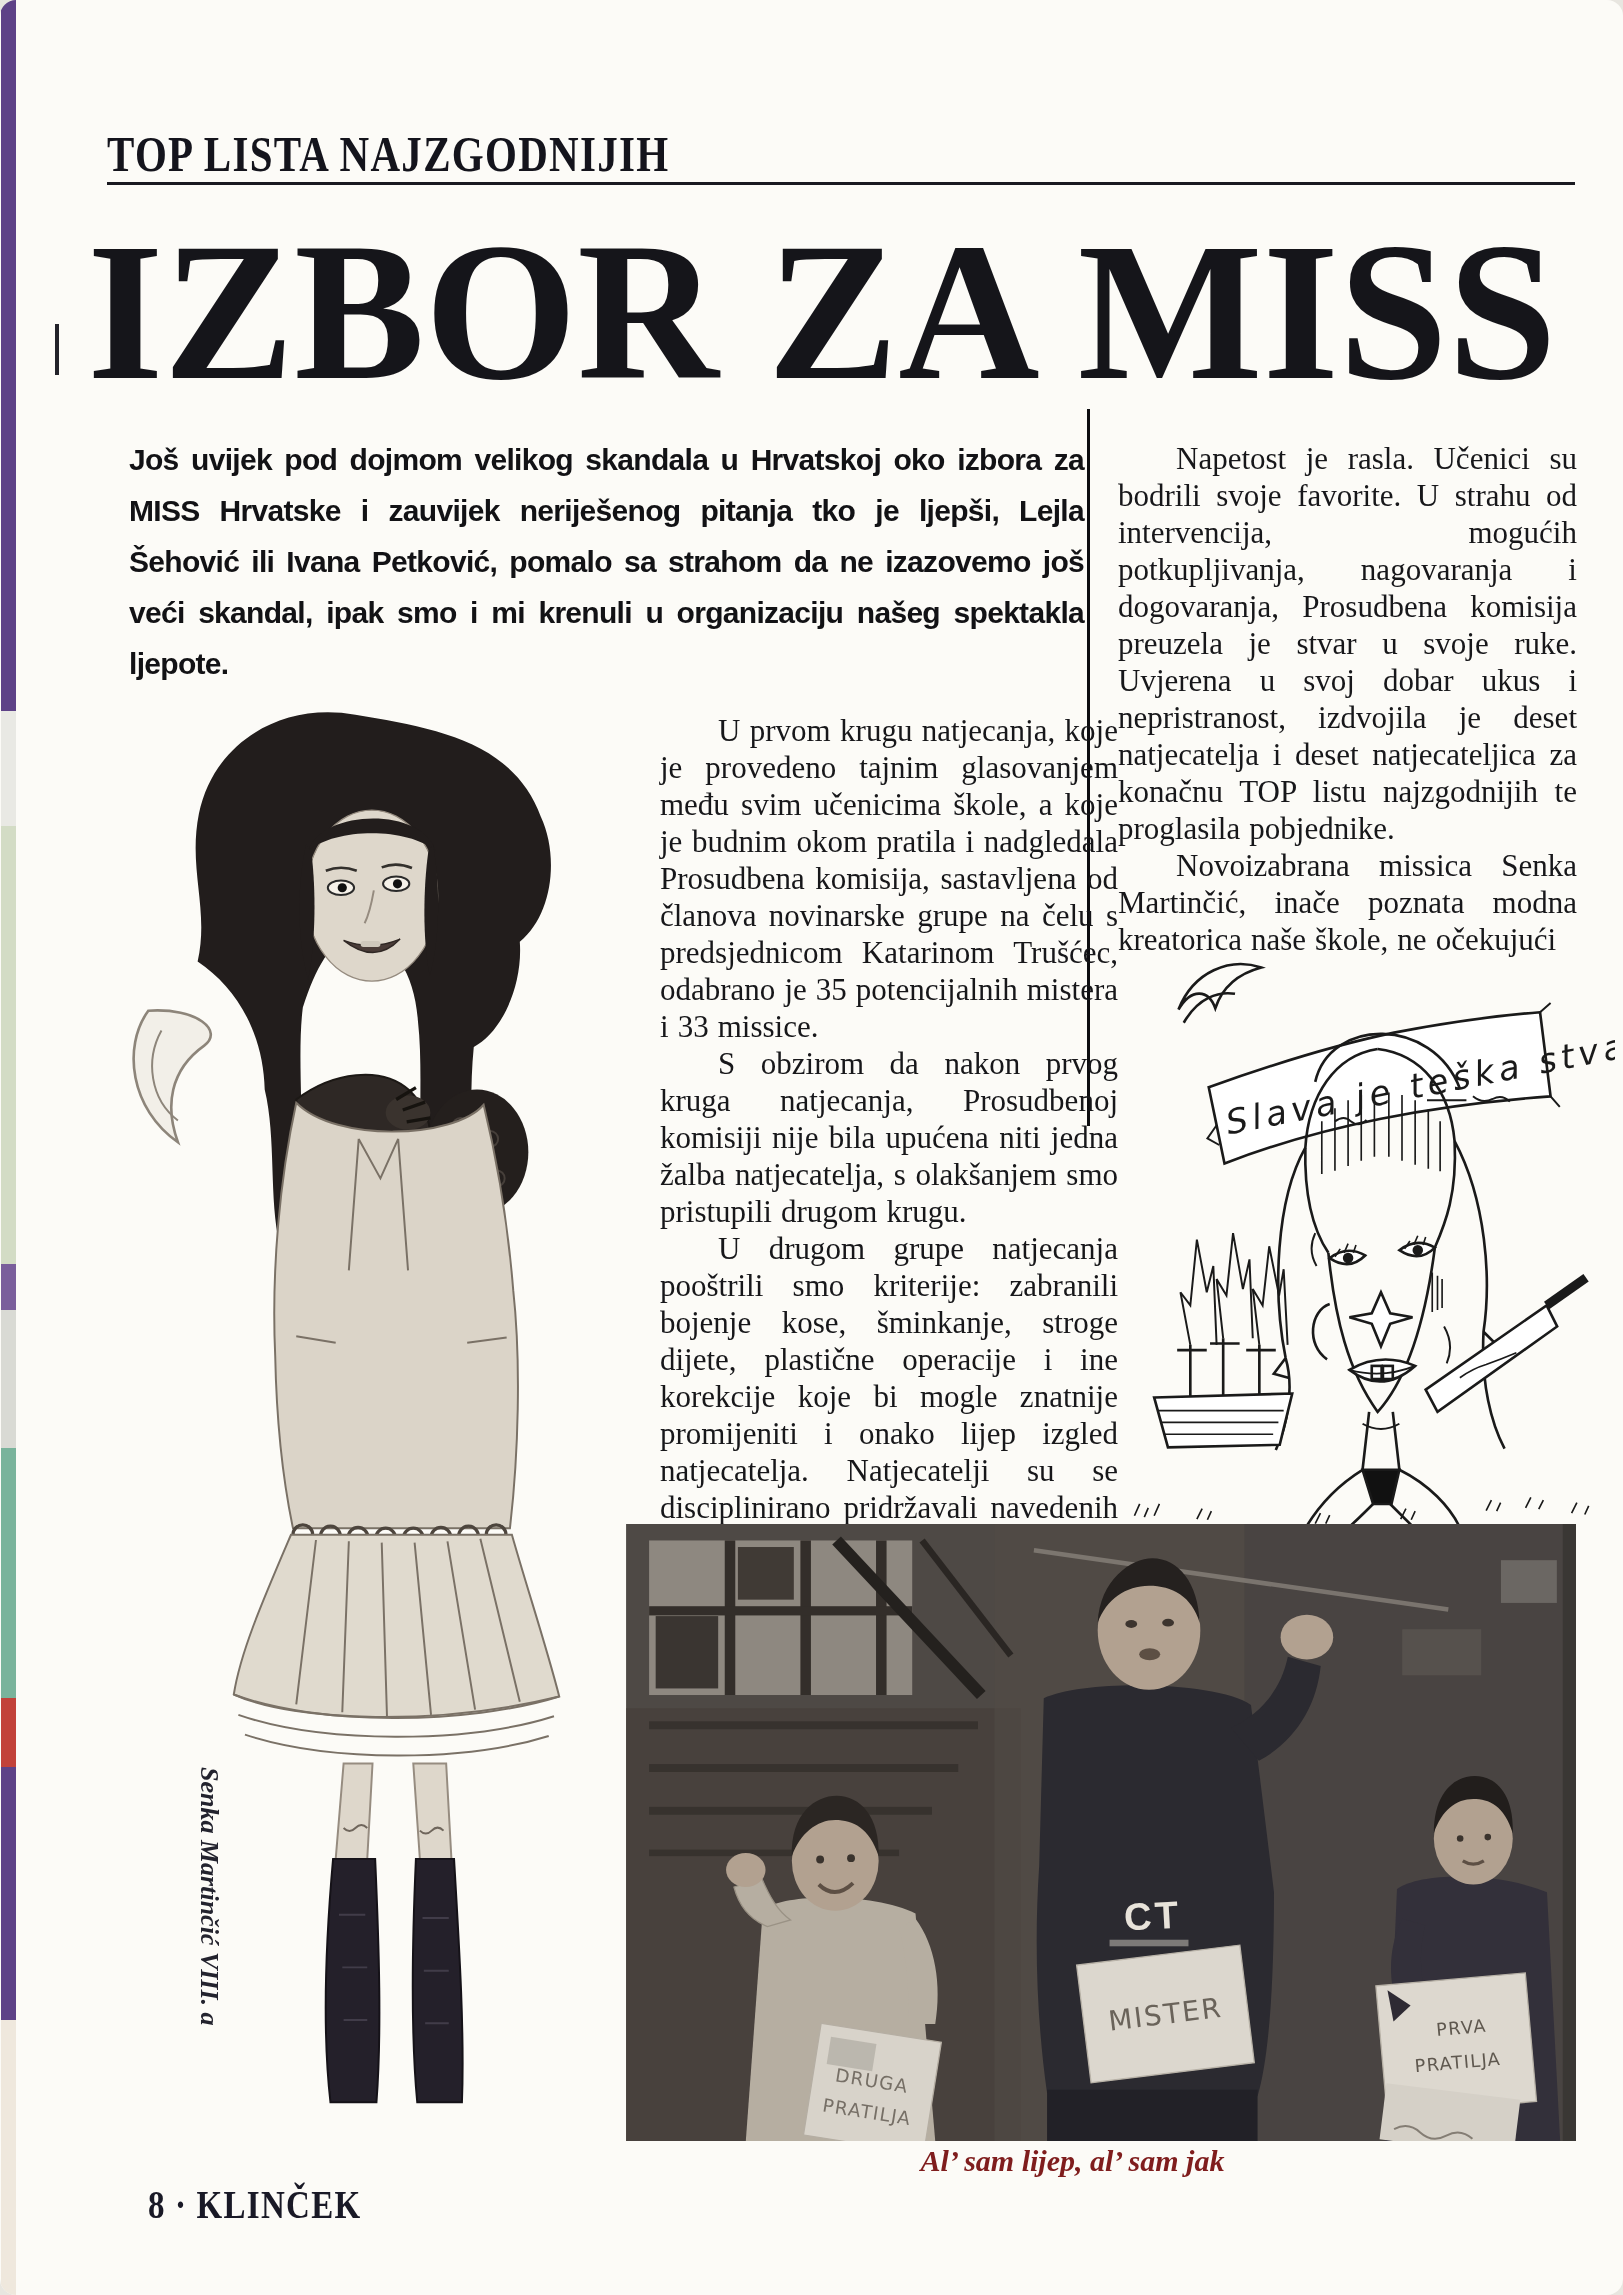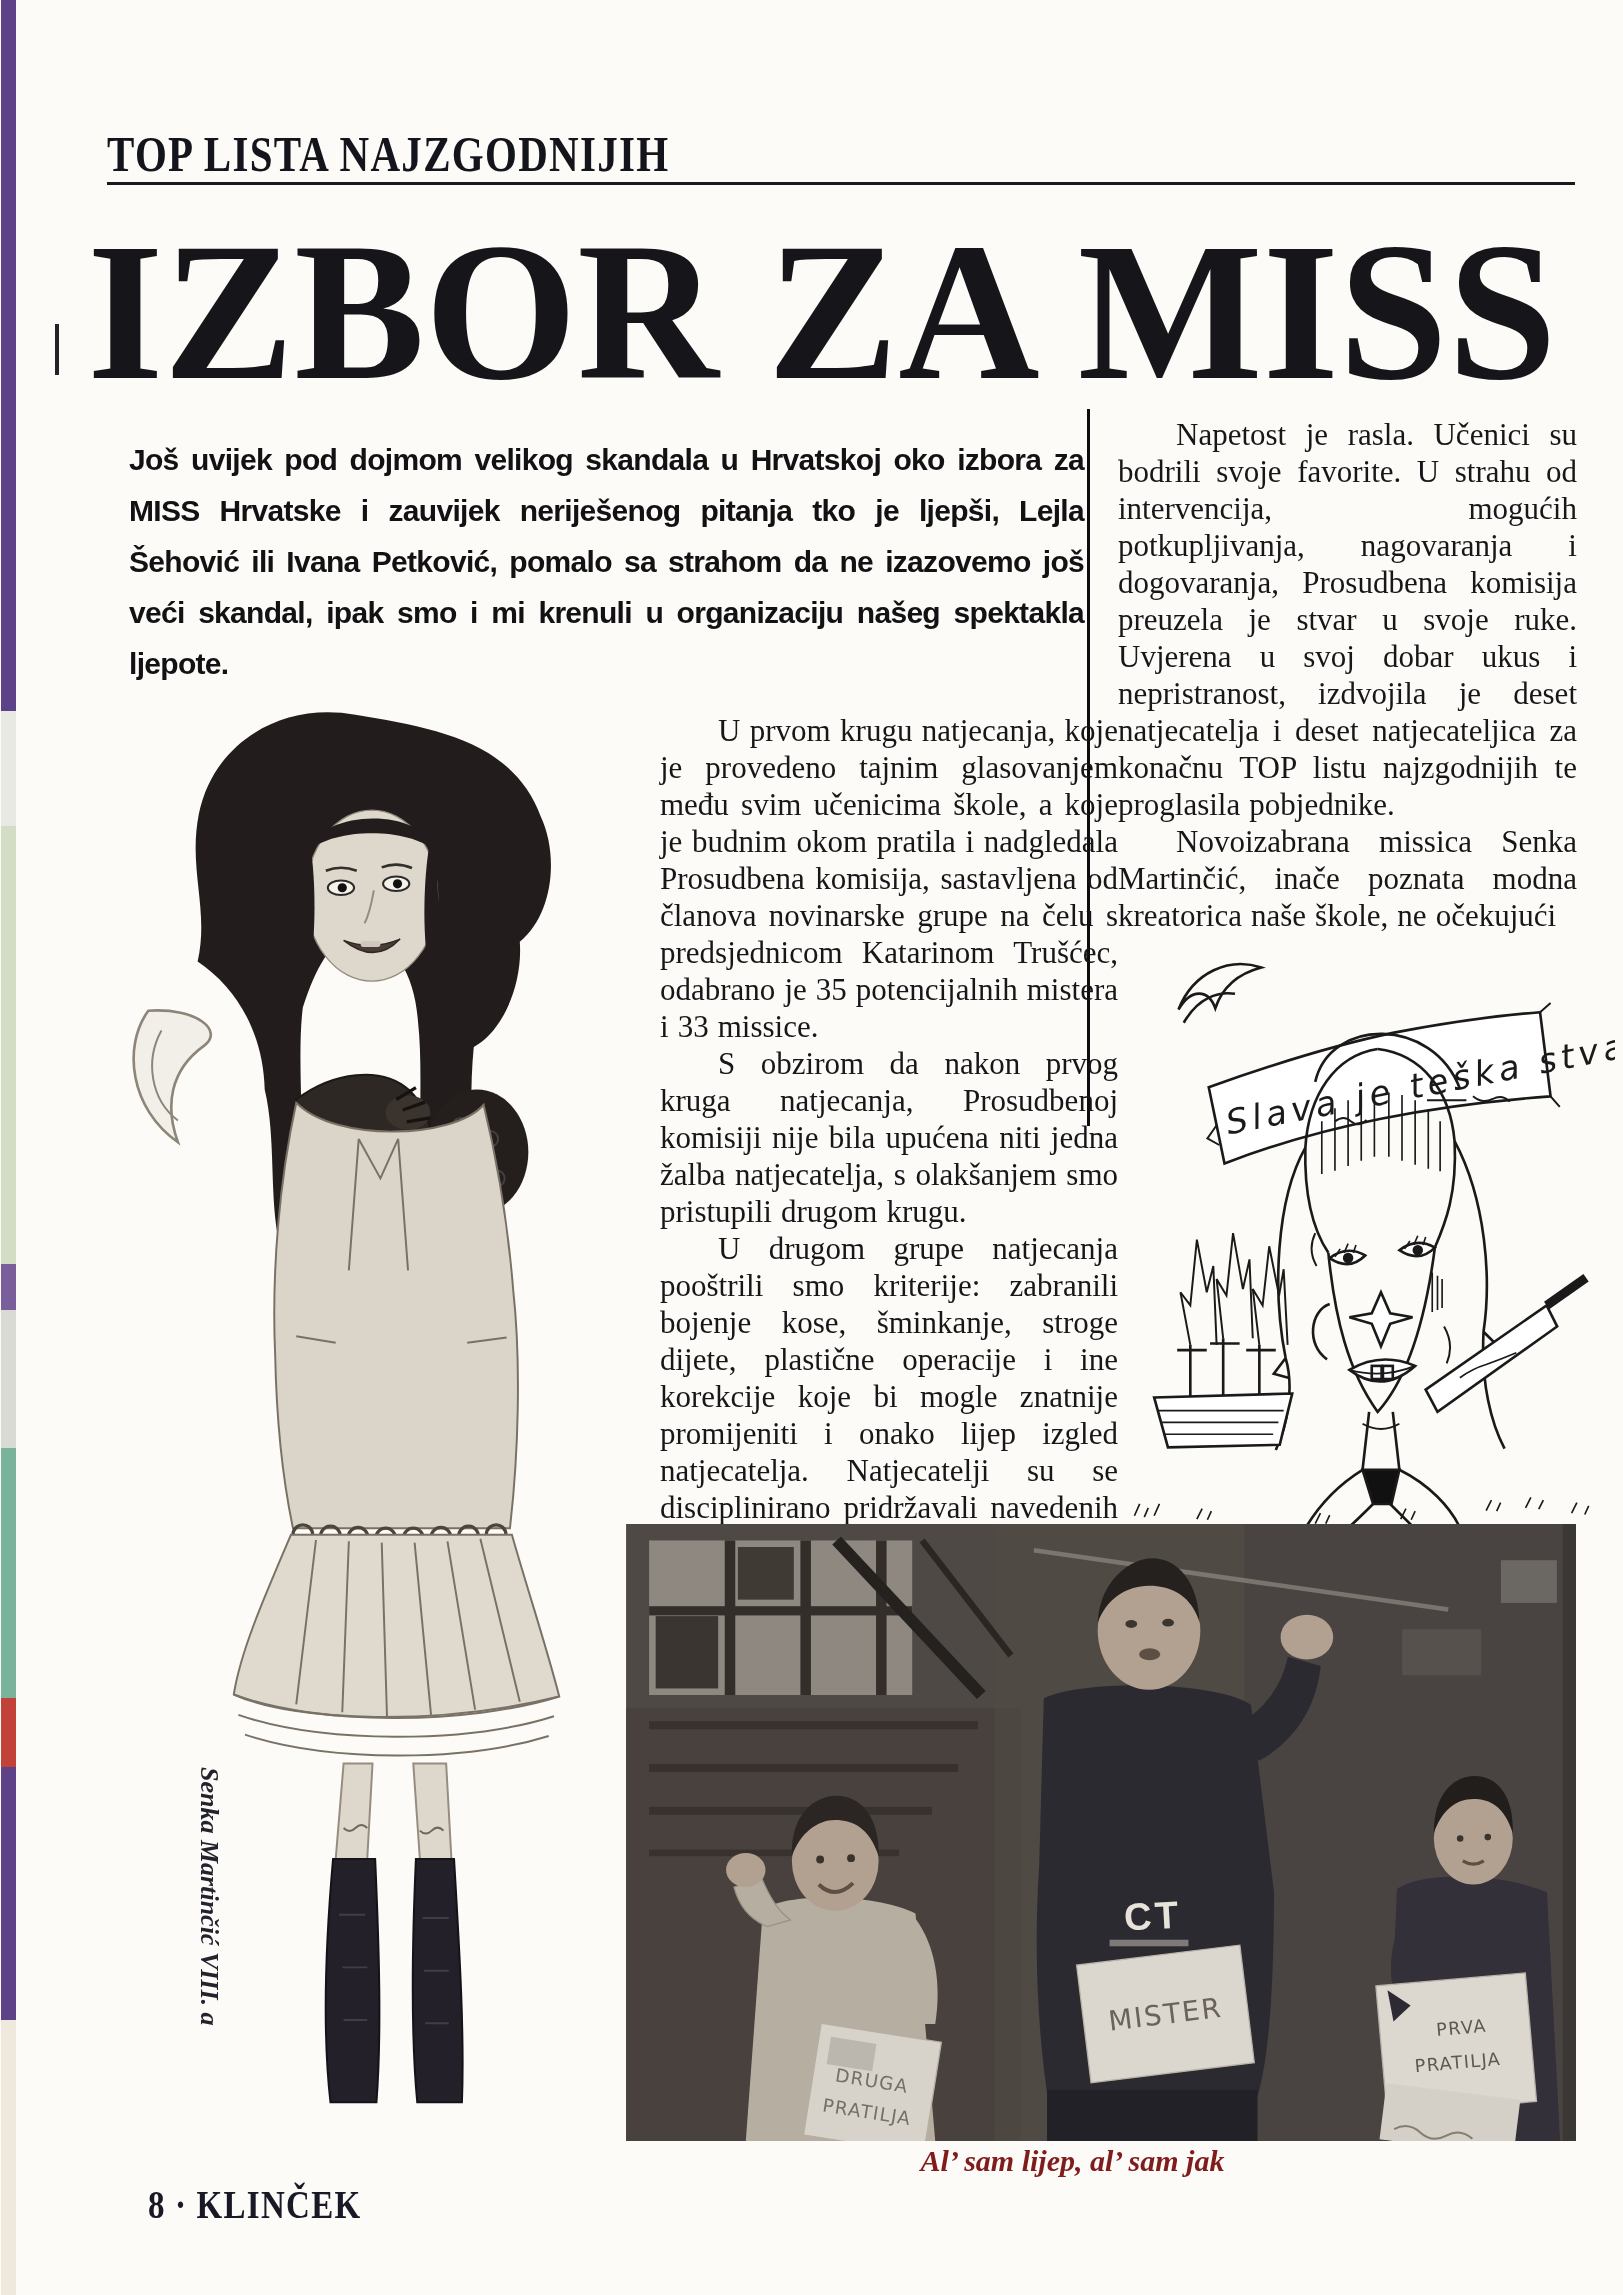--- a/index.html
+++ b/index.html
@@ -3,20 +3,21 @@
 <meta charset="utf-8">
 <style>
   html,body{margin:0;padding:0;background:#e8e6e0;}
   .page{
     position:relative;
     width:1623px;height:2295px;
     background:#fcfbf7;
     overflow:hidden;
     font-family:"Liberation Serif", serif;
     color:#1b1b1d;
+    border-radius:16px;
   }
   
   .edge-strip{position:absolute;left:1.3px;top:0;width:14.5px;height:2295px;}
   .edge-strip div{width:100%;}
   .margin-tick{position:absolute;left:55px;top:324px;width:4px;height:51px;background:#23232a;}
   
   .kicker{
     position:absolute;left:107px;top:125px;
     font-family:"Liberation Serif", serif;
     font-weight:bold;font-size:41px;letter-spacing:1.3px;
@@ -36,21 +37,21 @@
     font-family:"Liberation Sans", sans-serif;
     font-weight:700;font-size:30px;line-height:51px;
     letter-spacing:-0.7px;word-spacing:3.3px;
     text-align:justify;color:#121215;margin-top:20px;
   }
   
   .col-divider{position:absolute;left:1087px;top:409px;width:2.6px;height:717px;background:#0d0d10;}
   
   .serif-col{position:absolute;font-size:31px;line-height:37px;color:#17171a;}
   .serif-col p{margin:0;text-align:justify;text-indent:58px;word-spacing:1.3px;}
-  .col-right{left:1118px;top:416px;width:459px;}
+  .col-right{left:1118px;top:440px;width:459px;}
   .col-middle{left:630px;top:712px;width:458px;margin-left:30px;}
   
   .girl-svg{position:absolute;left:99px;top:678px;}
   .caricature-svg{position:absolute;left:1118px;top:924px;}
   .photo-svg{position:absolute;left:626px;top:1524px;}
   
   .drawing-credit{
     position:absolute;left:224px;top:1767px;width:342px;
     transform:rotate(90deg);transform-origin:left top;
     font-family:"Liberation Serif", serif;

